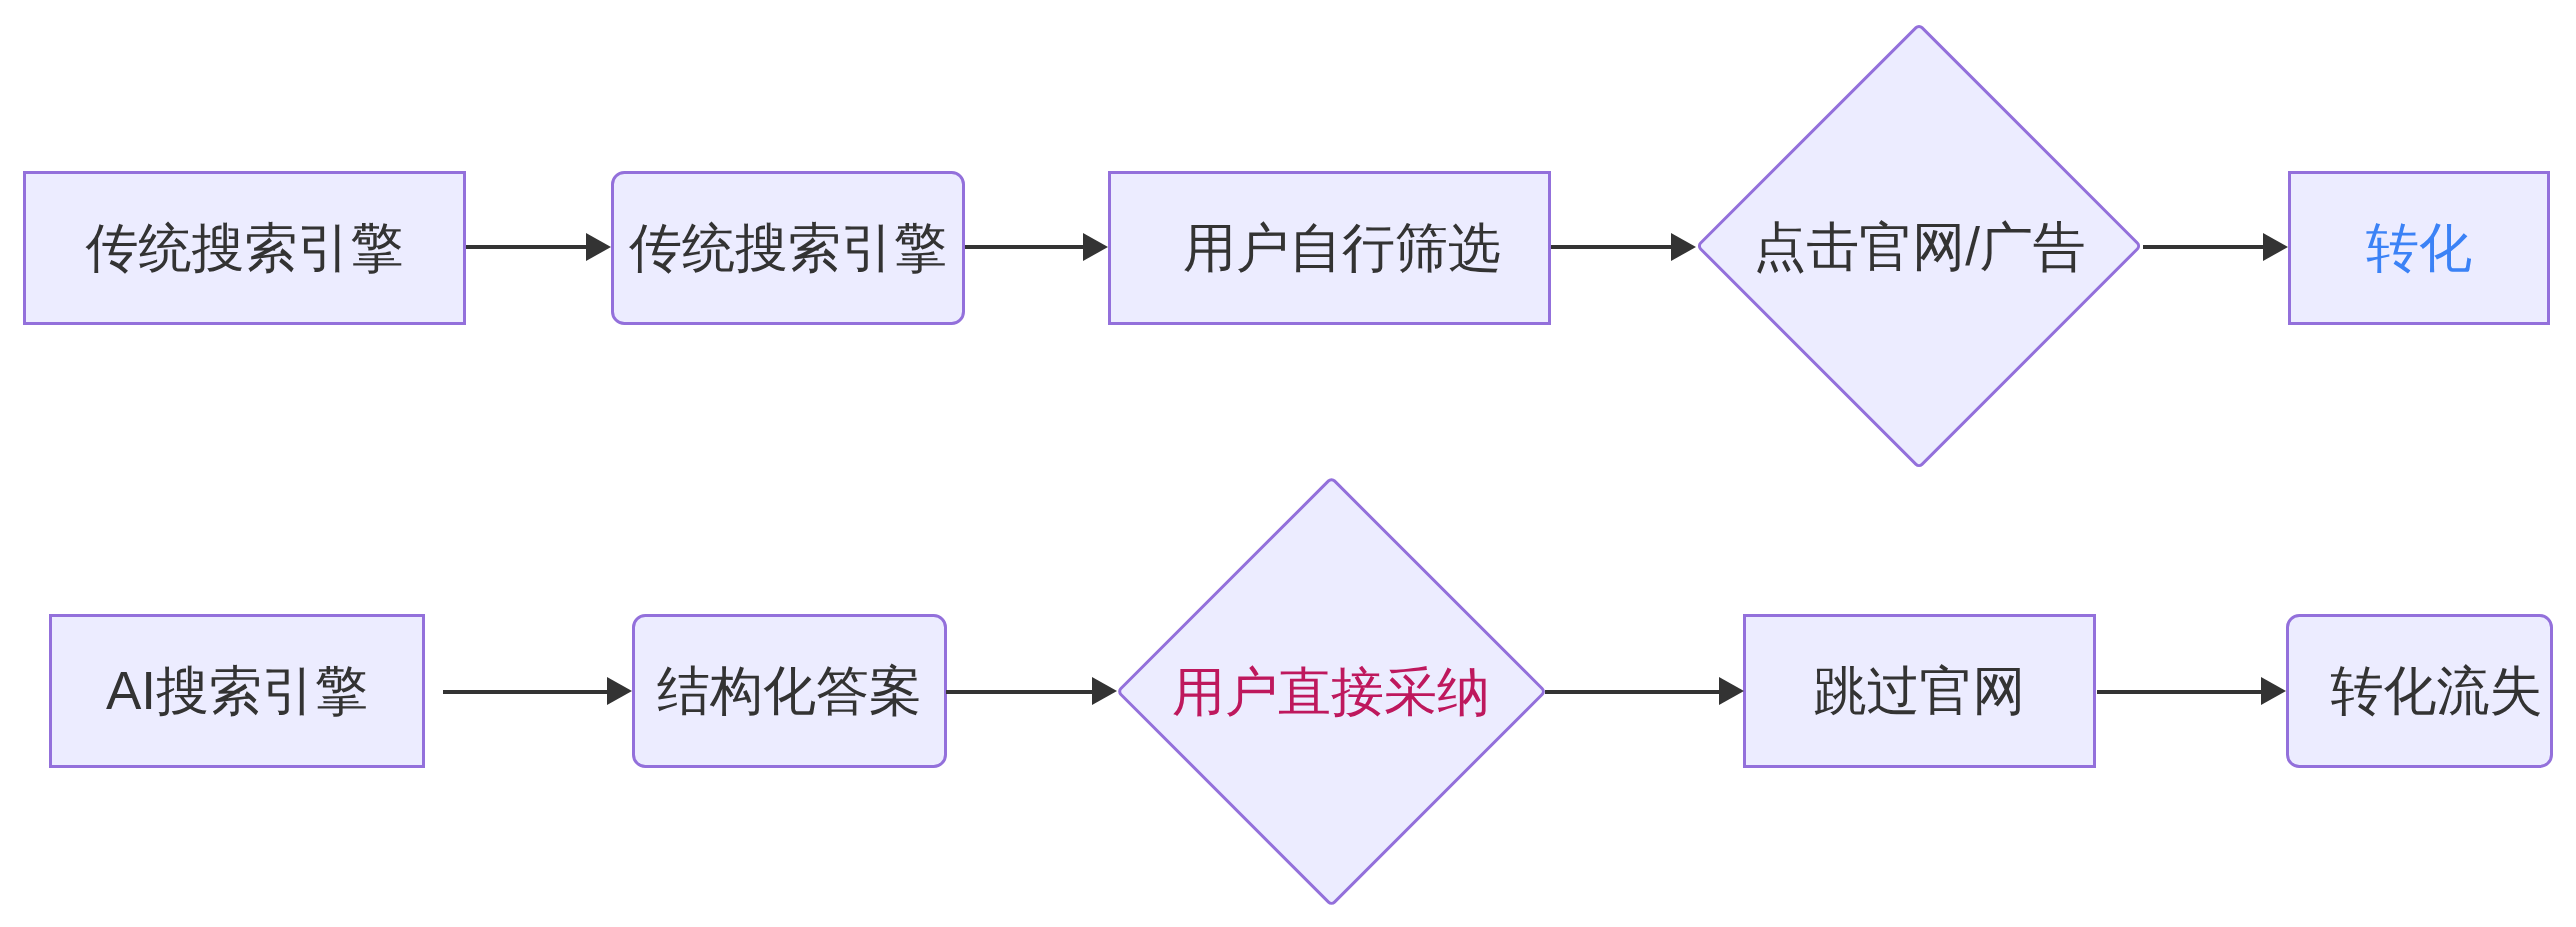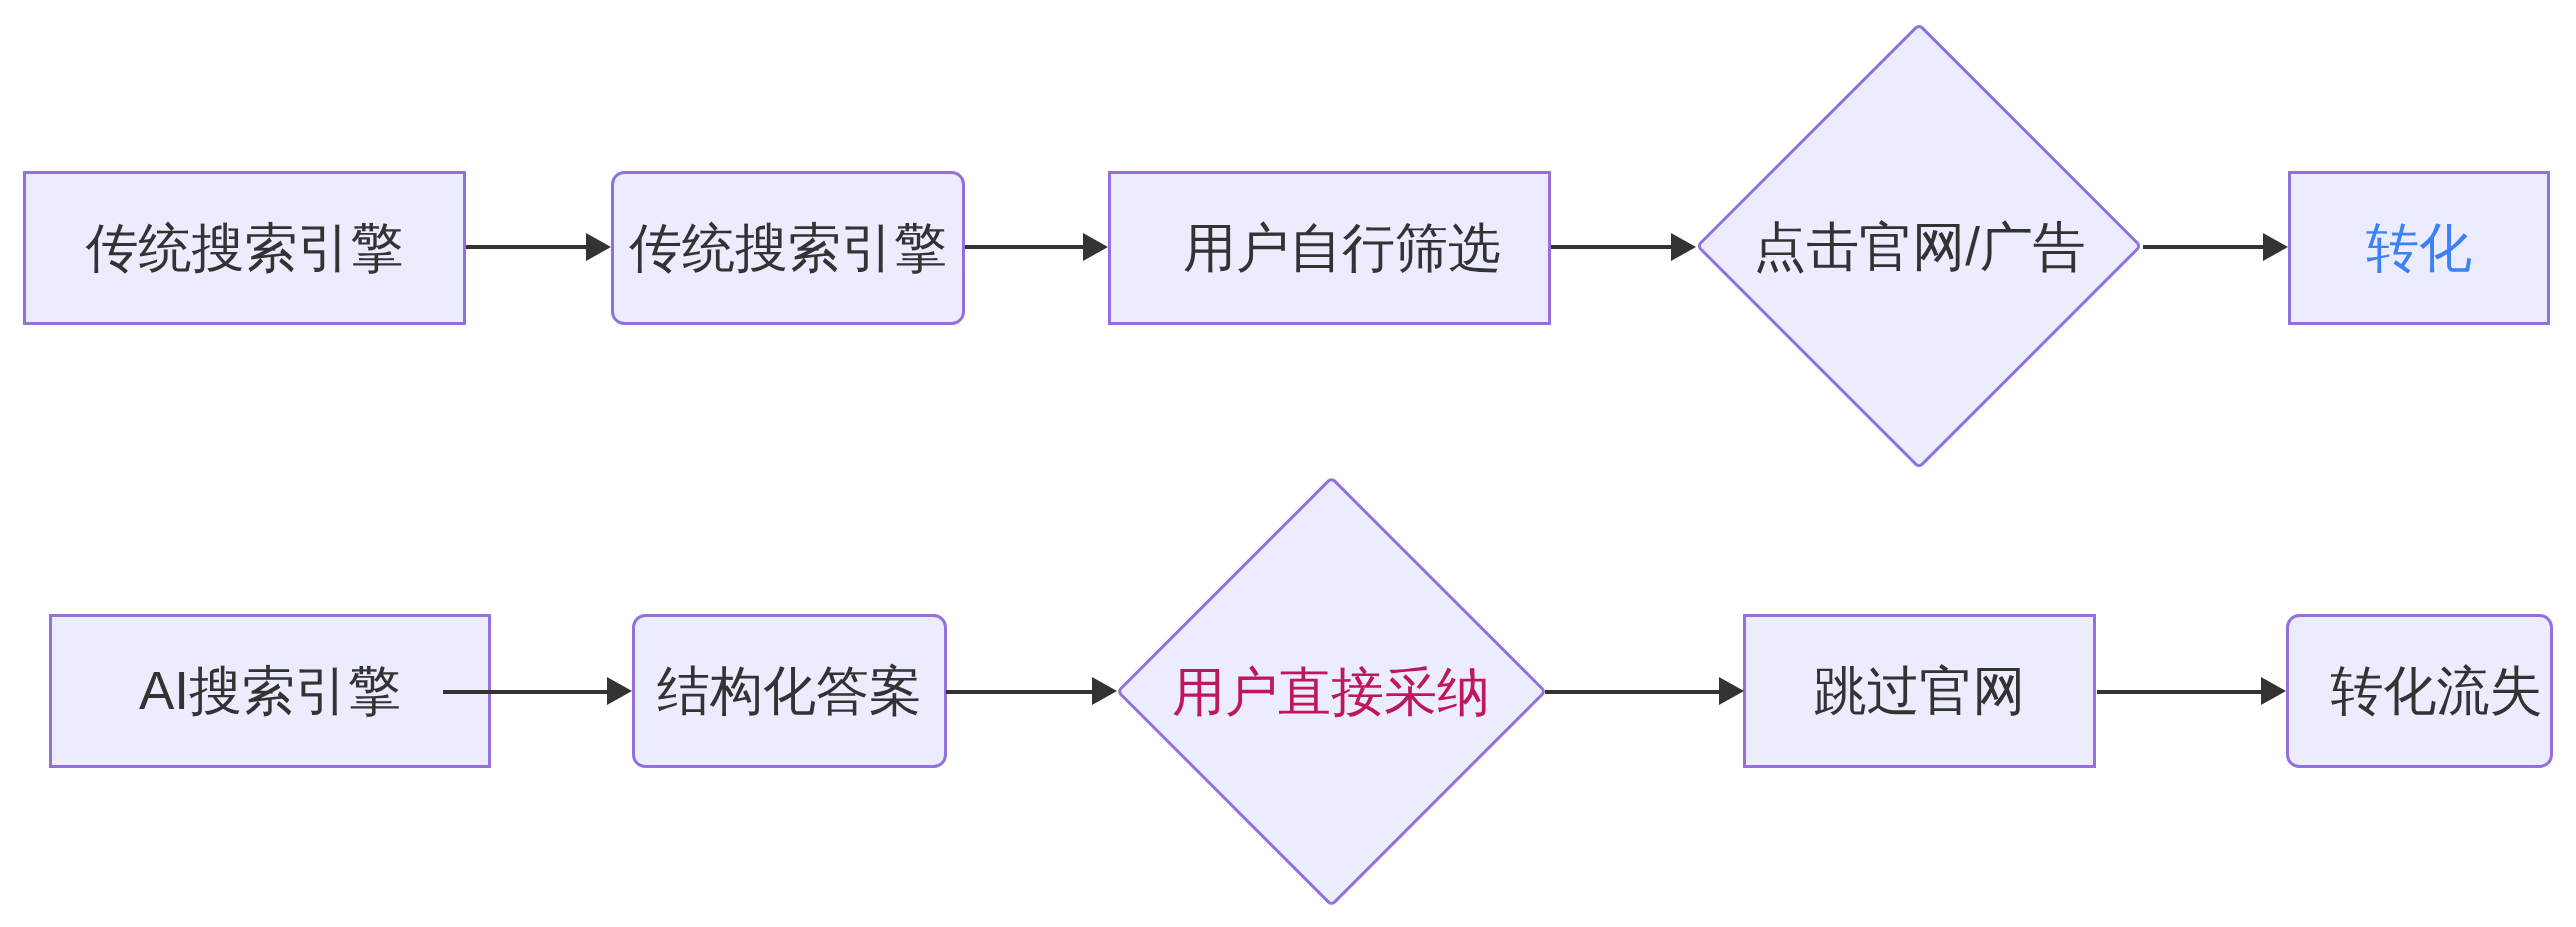--- a/index.html
+++ b/index.html
@@ -91,21 +91,21 @@
       <div class="node-label" style="color: #3b82f6;">转化</div>
     </div>
     <div class="edge-line" style="left: 466px; top: 245px; width: 124px; background: rgb(51, 51, 51);"></div>
     <div class="edge-arrowhead" style="left: 586px; top: 233px; border-left-color: rgb(51, 51, 51);"></div>
     <div class="edge-line" style="left: 965px; top: 245px; width: 121px; background: rgb(51, 51, 51);"></div>
     <div class="edge-arrowhead" style="left: 1083px; top: 233px; border-left-color: rgb(51, 51, 51);"></div>
     <div class="edge-line" style="left: 1551px; top: 245px; width: 124px; background: rgb(51, 51, 51);"></div>
     <div class="edge-arrowhead" style="left: 1671px; top: 233px; border-left-color: rgb(51, 51, 51);"></div>
     <div class="edge-line" style="left: 2143px; top: 245px; width: 124px; background: rgb(51, 51, 51);"></div>
     <div class="edge-arrowhead" style="left: 2263px; top: 233px; border-left-color: rgb(51, 51, 51);"></div>
-    <div class="flow-node shape-rect" style="left: 49px; top: 614px; width: 442px; height: 154px;">
+    <div class="flow-node shape-rect" style="left: 49px; top: 614px; width: 376px; height: 154px;">
       <div class="node-box" style="background: rgb(236, 236, 255); border-color: rgb(147, 112, 219);"></div>
       <div class="node-label" style="color: rgb(51, 51, 51);">AI搜索引擎</div>
     </div>
     <div class="flow-node shape-rounded" style="left: 632px; top: 614px; width: 315px; height: 154px;">
       <div class="node-box" style="background: rgb(236, 236, 255); border-color: rgb(147, 112, 219);"></div>
       <div class="node-label" style="color: rgb(51, 51, 51);">结构化答案</div>
     </div>
     <div class="flow-node shape-diamond" style="left: 1117px; top: 475px; width: 428px; height: 434px;">
       <div class="node-box" style="background: rgb(236, 236, 255); border-color: rgb(147, 112, 219); width: 305px; height: 305px; left: 62px; top: 64px;"></div>
       <div class="node-label" style="color: #be185d;">用户直接采纳</div>

